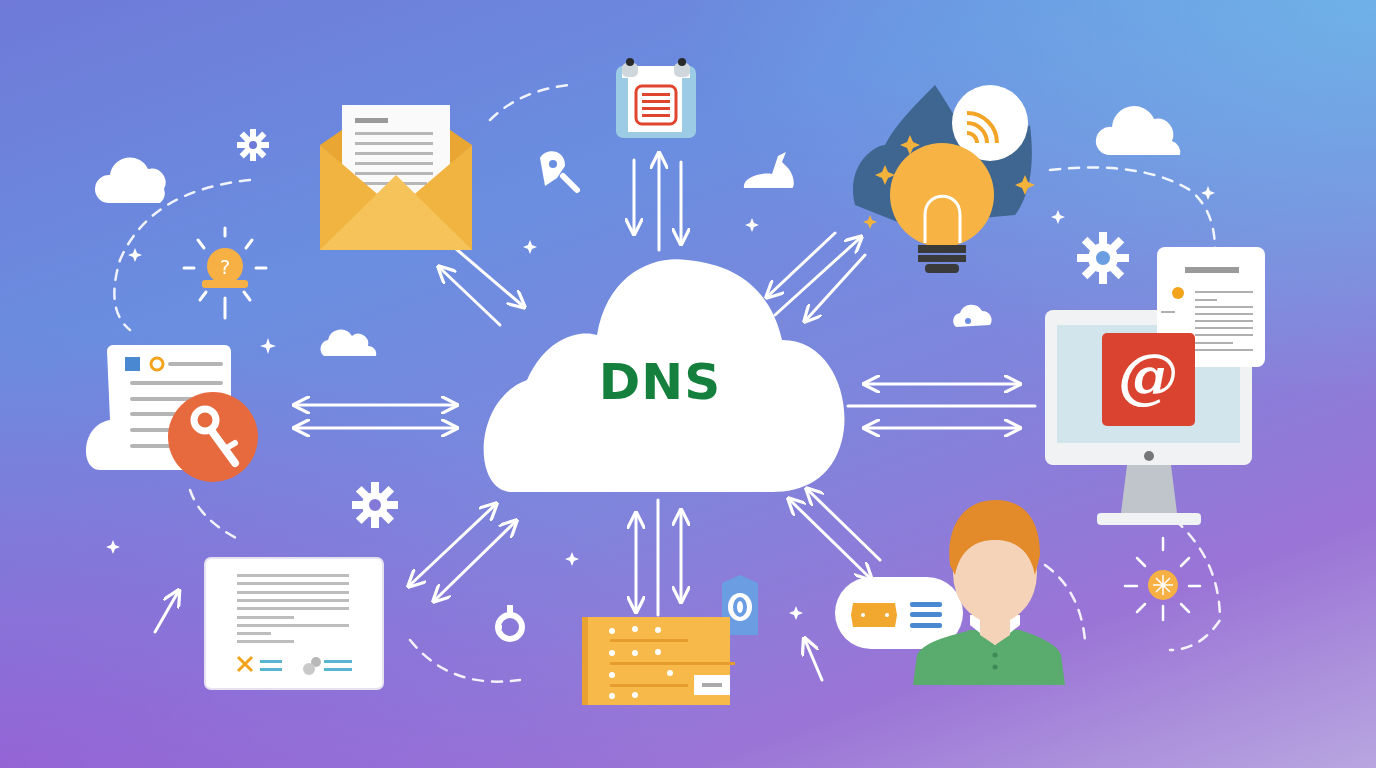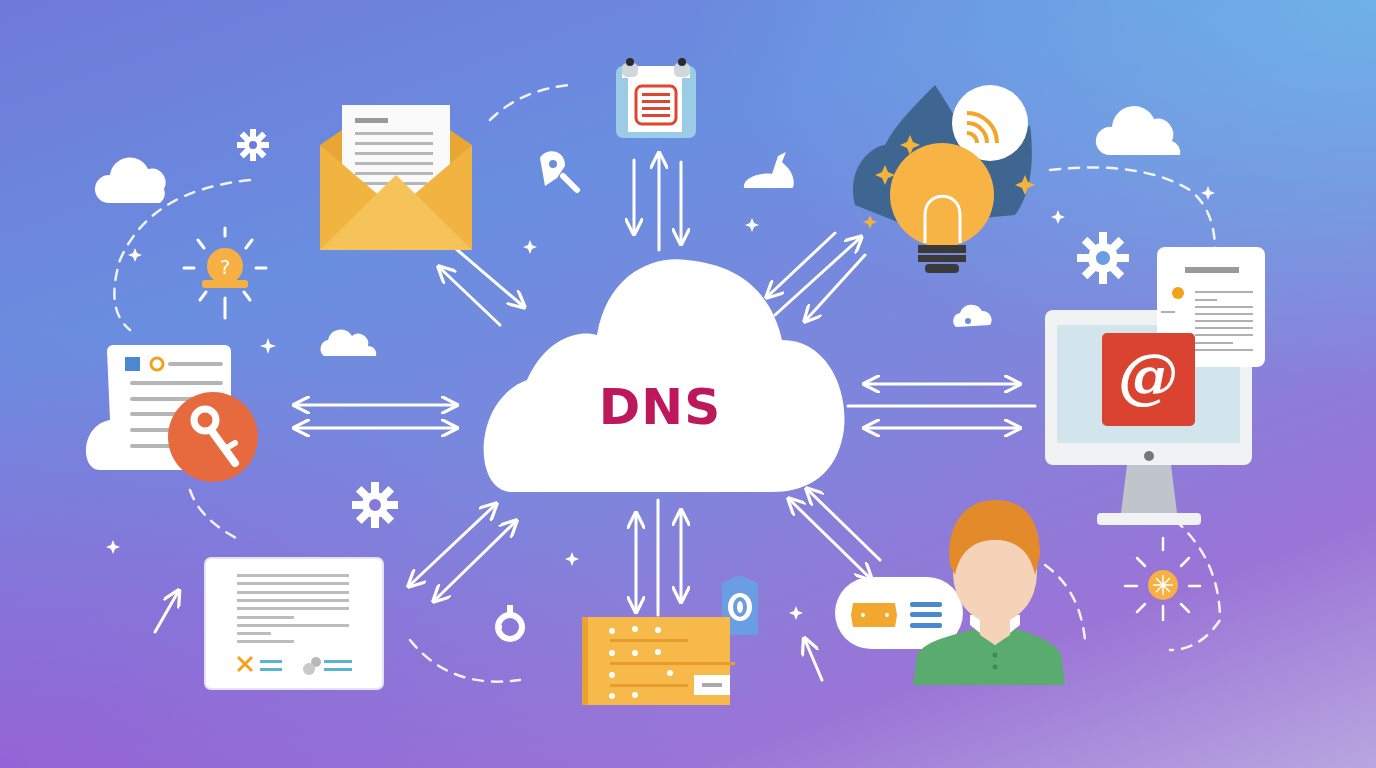--- a/index.html
+++ b/index.html
@@ -5,22 +5,22 @@
   html,body{margin:0;padding:0;}
   body{width:1376px;height:768px;overflow:hidden;position:relative;
     background:linear-gradient(160deg,#6f7ad8 0%,#6a8ee0 30%,#7d86dc 55%,#9a74d6 80%,#b9a6e0 100%);
     font-family:"Liberation Sans",sans-serif;}
   .bg-tr{position:absolute;right:0;top:0;width:700px;height:400px;
     background:radial-gradient(ellipse at top right,rgba(110,190,235,0.75),rgba(110,190,235,0) 70%);}
   .bg-bl{position:absolute;left:0;bottom:0;width:700px;height:450px;
     background:radial-gradient(ellipse at bottom left,rgba(160,80,210,0.6),rgba(160,80,210,0) 70%);}
   .abs{position:absolute;}
   svg{overflow:visible;}
-  .dns-label{position:absolute;left:560px;top:378px;width:200px;text-align:center;
-    font-family:"DejaVu Sans",sans-serif;font-weight:bold;font-size:50px;color:#be185d;letter-spacing:1px;}
+  .dns-label{position:absolute;left:560px;top:353px;width:200px;text-align:center;
+    font-family:"DejaVu Sans",sans-serif;font-weight:bold;font-size:50px;color:#15803d;letter-spacing:1px;}
 </style>
 </head>
 <body>
 
 <div class="bg-tr"></div>
 <div class="bg-bl"></div>
 
 <svg class="abs" style="left:94px;top:155px" width="80" height="50">
   <path d="M14 48 a14 14 0 0 1 2-28 a20 20 0 0 1 38-6 a14 14 0 0 1 16 20 a12 12 0 0 1 -4 14 z" fill="#fff"></path>
 </svg>

